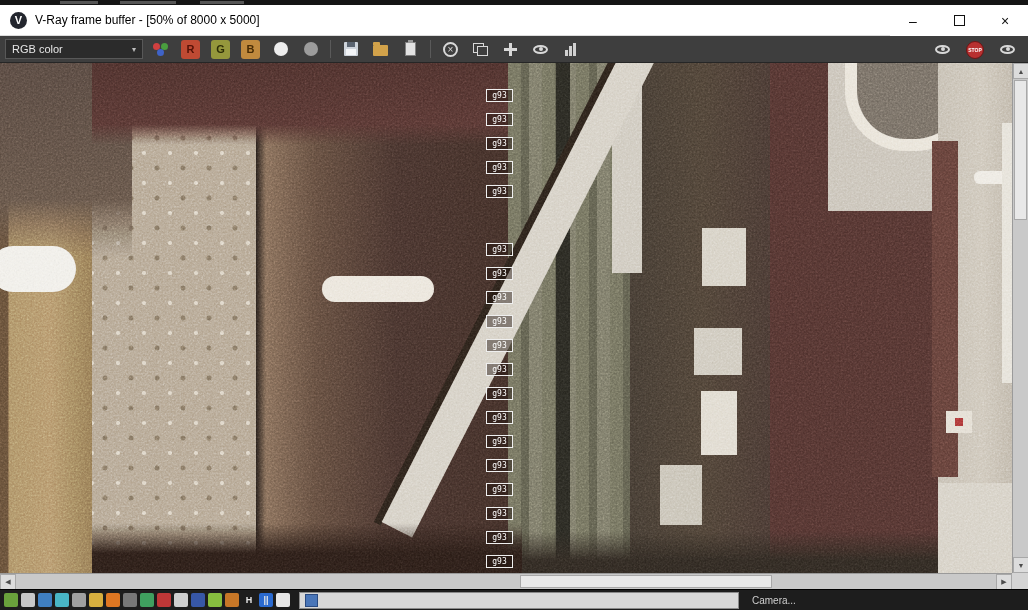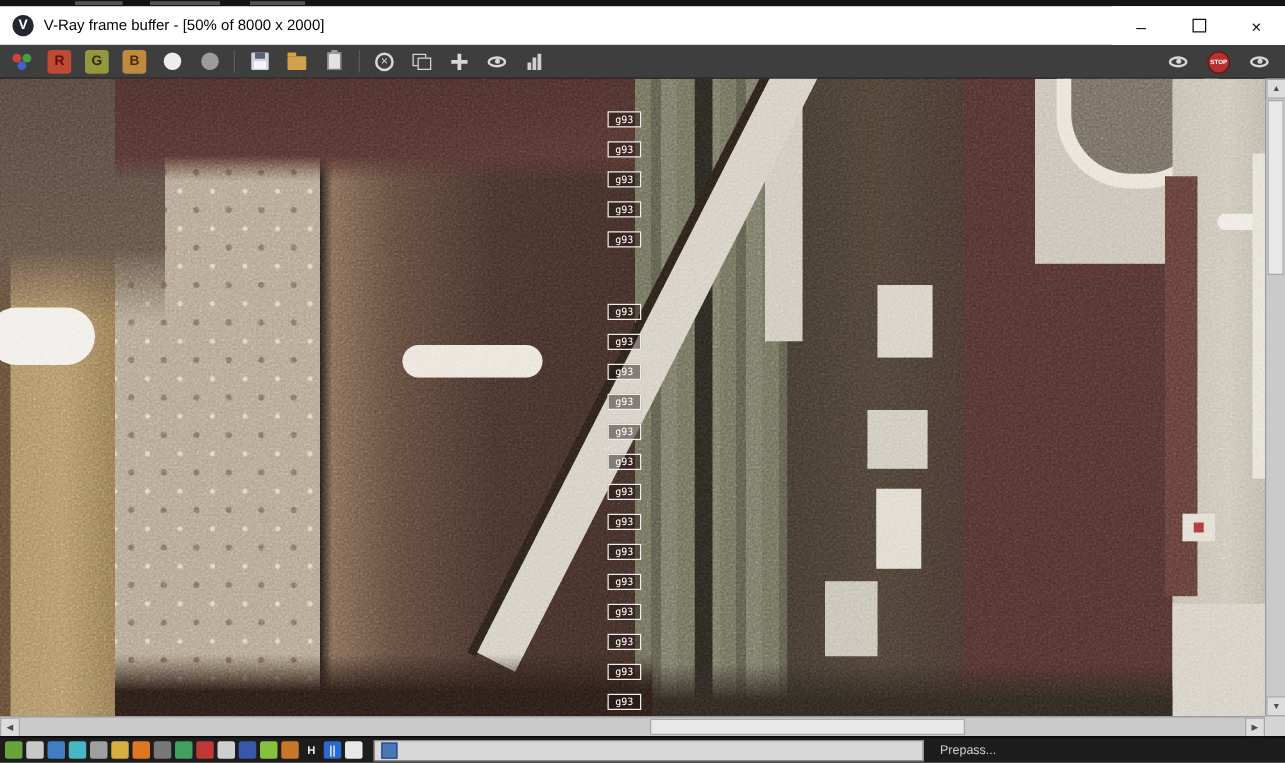--- a/index.html
+++ b/index.html
@@ -142,31 +142,35 @@
 <div class="win">
 
   <div class="frag">
     <i style="left:60px;width:38px;"></i>
       <i style="left:120px;width:56px;"></i>
       <i style="left:200px;width:44px;"></i>
   </div>
 
   <div class="titlebar">
     <div class="logo">V</div>
-    <div class="title">V-Ray frame buffer - [50% of 8000 x 2000]</div>
+    <div class="title">V-Ray frame buffer - [50% of 8000 x 5000]</div>
     <div class="wctl">
       <button class="wbtn">–</button>
       <button class="wbtn">
           <span class="maxbox"></span>
         </button>
       <button class="wbtn">×</button>
     </div>
   </div>
 
   <div class="toolbar">
+    <div class="dd">
+      <span>RGB color</span>
+      <span class="arr">▾</span>
+    </div>
     <div class="tbtn">
       <span class="dots">
           <i class="d1"></i>
           <i class="d2"></i>
           <i class="d3"></i>
         </span>
     </div>
     <div class="tbtn">
         <span class="chan r">R</span>
       </div>
@@ -323,16 +327,16 @@
         <span class="tb-icon" style="background: rgb(55, 87, 167);"></span>
         <span class="tb-icon" style="background: rgb(135, 191, 63);"></span>
         <span class="tb-icon" style="background: rgb(199, 119, 39);"></span>
         <span class="tb-icon" style="background: transparent;">H</span>
         <span class="tb-icon" style="background: rgb(42, 106, 208);">||</span>
         <span class="tb-icon" style="background: rgb(232, 232, 232);"></span>
       </div>
     <div class="progress">
       <span class="picon"></span>
     </div>
-    <span class="camera">Prepass...</span>
+    <span class="camera">Camera...</span>
   </div>
 
 </div>
 
 </body></html>

